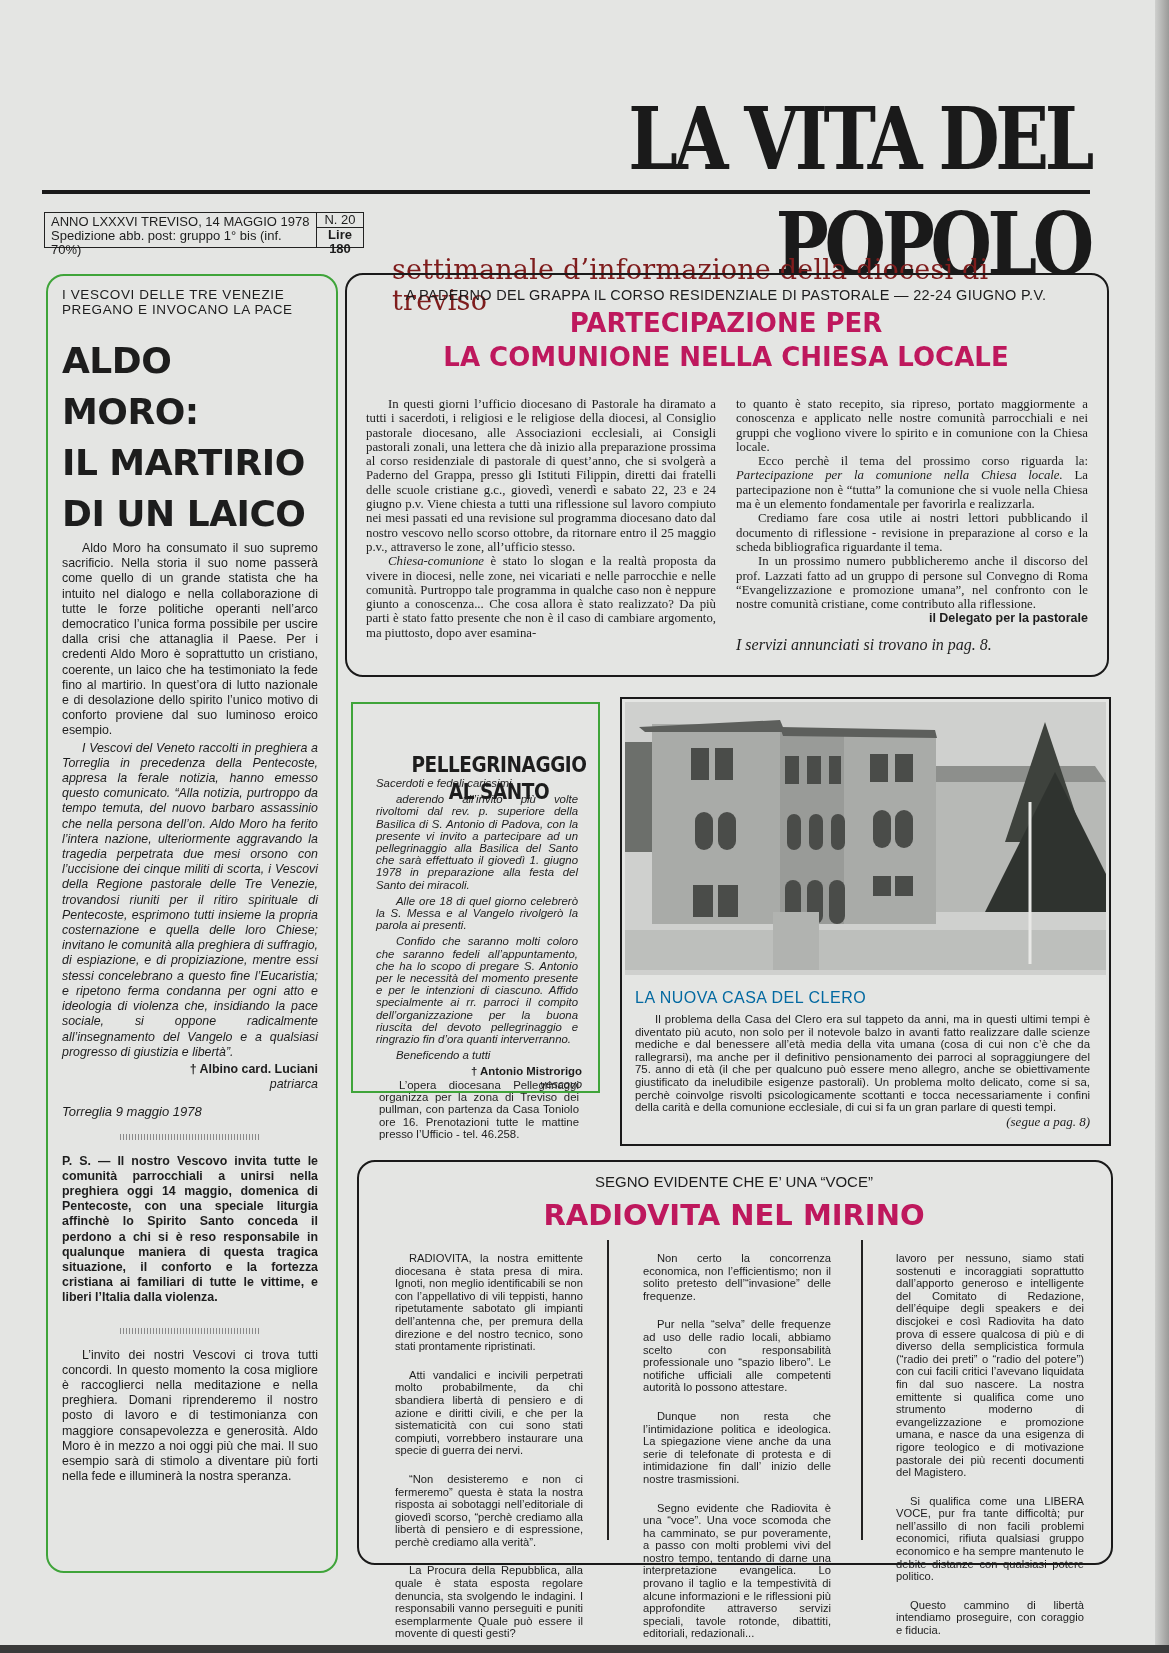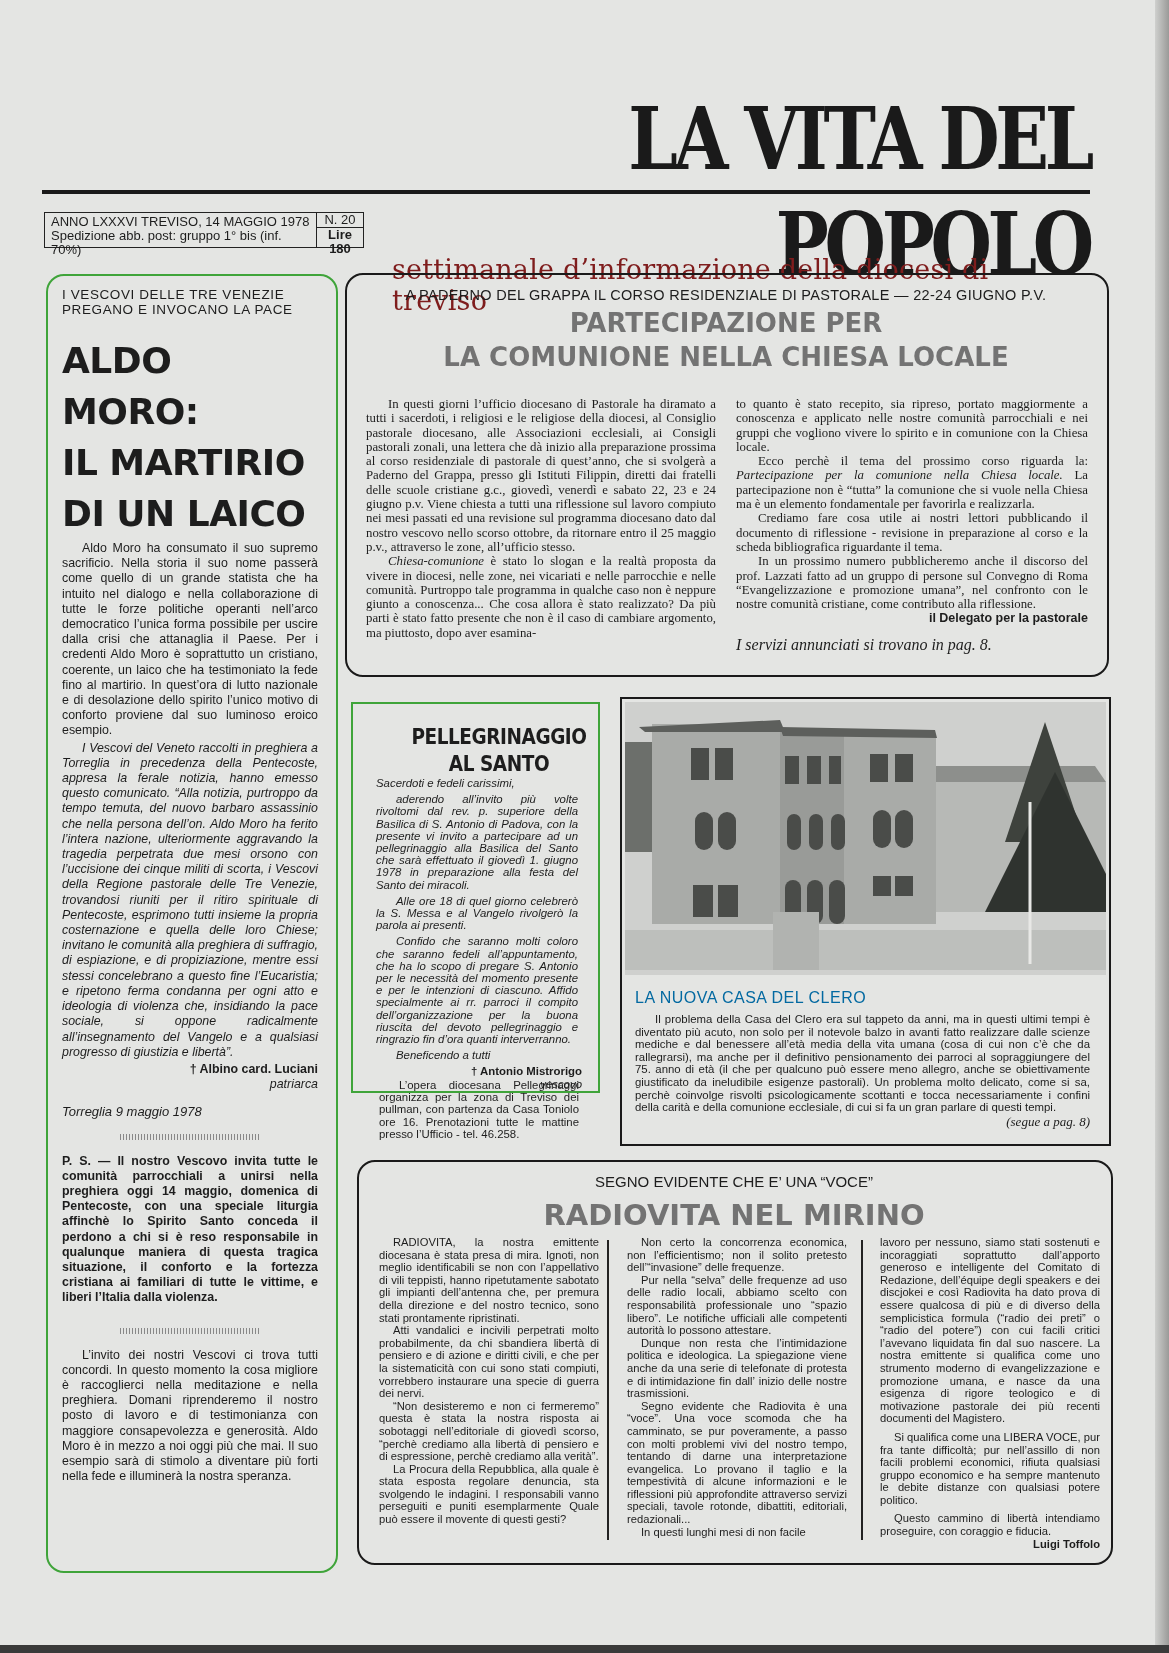--- a/index.html
+++ b/index.html
@@ -19,38 +19,38 @@
   .bighead{position:absolute;left:62px;top:335px;width:270px;font-family:"DejaVu Sans",sans-serif;font-weight:bold;font-size:36px;line-height:51px;letter-spacing:-0.5px;}
   .col-text{font-size:12.4px;line-height:15.2px;text-align:justify;}
   .ital{font-style:italic;}
   .p-ind{text-indent:20px;margin:0;}
   .sign{text-align:right;font-weight:bold;}
   .sign-sub{text-align:right;font-style:italic;}
   .dots{height:6px;margin:14px auto;width:140px;background:repeating-linear-gradient(90deg,#888 0 1px,transparent 1px 3px);}
   
   .topbox{position:absolute;left:345px;top:273px;width:760px;height:400px;border:2.5px solid #1a1a1a;border-radius:18px;}
   .topkicker{position:absolute;left:345px;top:287px;width:762px;text-align:center;font-size:14.5px;letter-spacing:0.3px;}
-  .greenhead{color:#737373;font-weight:bold;text-align:center;font-family:"DejaVu Sans",sans-serif;}
+  .greenhead{color:#be185d;font-weight:bold;text-align:center;font-family:"DejaVu Sans",sans-serif;}
   .serif-text{font-family:"Liberation Serif",serif;font-size:12.8px;line-height:14.3px;text-align:justify;}
   .serif-text p{margin:0;text-indent:22px;}
   
   .pellbox{position:absolute;left:351px;top:702px;width:245px;height:387px;border:2.5px solid #3fa43a;}
   .pellhead{font-family:"DejaVu Sans",sans-serif;font-weight:bold;font-size:21px;line-height:27px;text-align:center;letter-spacing:-0.5px;transform:scaleX(0.88);}
   .pell-text{font-size:11.4px;line-height:12.2px;text-align:justify;}
   .pell-text p{margin:4px;}
   
   .photobox{position:absolute;left:620px;top:697px;width:487px;height:445px;border:2.5px solid #1a1a1a;}
   .photo{position:absolute;left:3px;top:3px;width:481px;height:273px;background:#c9cac8;overflow:hidden;}
   .casa-head{font-size:16px;color:#0369a1;letter-spacing:0.5px;}
   .casa-text{font-size:11.4px;line-height:12.6px;text-align:justify;}
   
   .radiobox{position:absolute;left:357px;top:1160px;width:752px;height:401px;border:2.5px solid #1a1a1a;border-radius:18px;}
   .radio-kicker{position:absolute;left:357px;top:1173px;width:754px;text-align:center;font-size:15px;}
   .radiocol{position:absolute;top:1236px;font-size:11.2px;line-height:12.6px;text-align:justify;}
-  .radiocol p{margin:0;text-indent:14px;}
+  .radiocol p{margin:16px;text-indent:14px;}
   .vrule{position:absolute;width:1.5px;background:#222;}
 </style>
 </head>
 <body>
 
 <div class="page-edge"></div>
 <div class="bottom-edge"></div>
 
 <div class="masthead">LA VITA DEL POPOLO</div>
 <div class="mast-rule"></div>
@@ -99,21 +99,21 @@
 <div class="serif-text" style="position:absolute;left:736px;top:397px;width:352px;">
   <p style="text-indent:0;">to quanto è stato recepito, sia ripreso, portato maggiormente a conoscenza e applicato nelle nostre comunità parrocchiali e nei gruppi che vogliono vivere lo spirito e in comunione con la Chiesa locale.</p>
   <p><span>Ecco perchè il tema del prossimo corso riguarda la: </span><em>Partecipazione per la comunione nella Chiesa locale.</em><span> La partecipazione non è “tutta” la comunione che si vuole nella Chiesa ma è un elemento fondamentale per favorirla e realizzarla.</span></p>
   <p>Crediamo fare cosa utile ai nostri lettori pubblicando il documento di riflessione - revisione in preparazione al corso e la scheda bibliografica riguardante il tema.</p>
   <p>In un prossimo numero pubblicheremo anche il discorso del prof. Lazzati fatto ad un gruppo di persone sul Convegno di Roma “Evangelizzazione e promozione umana”, nel confronto con le nostre comunità cristiane, come contributo alla riflessione.</p>
   <div style="text-align:right;font-family:'Liberation Sans',sans-serif;font-weight:bold;font-size:12.5px;">il Delegato per la pastorale</div>
   <div style="font-style:italic;margin-top:12px;font-size:16px;">I servizi annunciati si trovano in pag. 8.</div>
 </div>
 
 <div class="pellbox"></div>
-<div style="position:absolute;left:351px;top:724px;width:296px;">
+<div style="position:absolute;left:351px;top:752px;width:296px;">
   <div class="pellhead">PELLEGRINAGGIO</div>
   <div class="pellhead">AL SANTO</div>
 </div>
 <div class="pell-text ital" style="position:absolute;left:372px;top:773px;width:210px;">
   <p>Sacerdoti e fedeli carissimi,</p>
   <p class="p-ind">aderendo all’invito più volte rivoltomi dal rev. p. superiore della Basilica di S. Antonio di Padova, con la presente vi invito a partecipare ad un pellegrinaggio alla Basilica del Santo che sarà effettuato il giovedì 1. giugno 1978 in preparazione alla festa del Santo dei miracoli.</p>
   <p class="p-ind">Alle ore 18 di quel giorno celebrerò la S. Messa e al Vangelo rivolgerò la parola ai presenti.</p>
   <p class="p-ind">Confido che saranno molti coloro che saranno fedeli all’appuntamento, che ha lo scopo di pregare S. Antonio per le necessità del momento presente e per le intenzioni di ciascuno. Affido specialmente ai rr. parroci il compito dell’organizzazione per la buona riuscita del devoto pellegrinaggio e ringrazio fin d’ora quanti interverranno.</p>
   <p class="p-ind">Beneficendo a tutti</p>
   <div style="text-align:right;font-style:normal;font-weight:bold;">† Antonio Mistrorigo</div>

